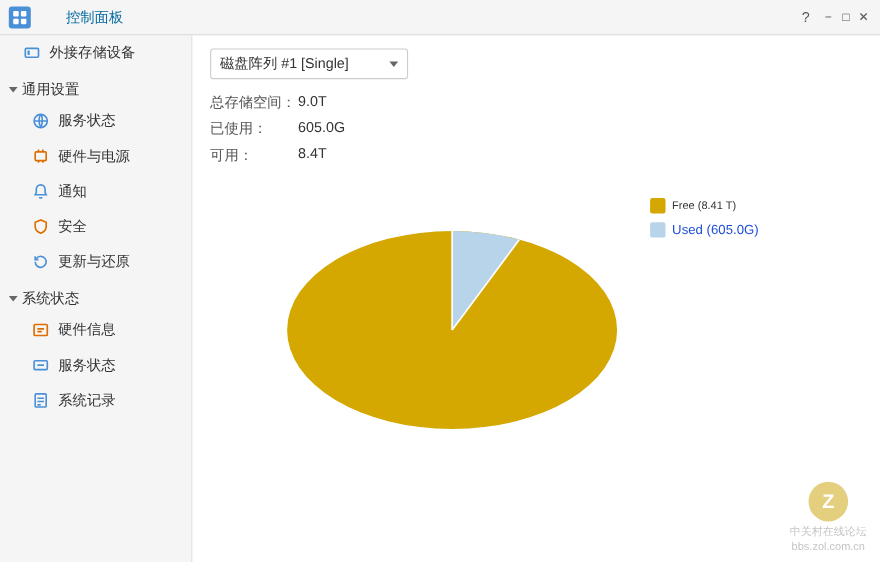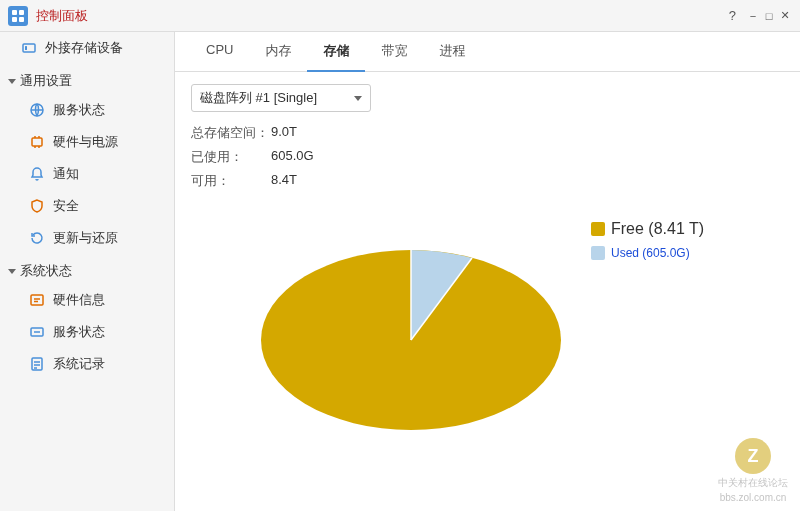--- a/index.html
+++ b/index.html
@@ -29,22 +29,23 @@
       border-radius: 3px;
       margin-right: 8px;
       display: flex;
       align-items: center;
       justify-content: center;
       color: white;
       font-size: 11px;
     }
     .title-bar-title {
       font-size: 13px;
-      color: #b91c1c;
+      color: #0369a1;
       flex: 1;
+      margin-left: 24px;
     }
     .title-bar-controls {
       display: flex;
       align-items: center;
       gap: 2px;
     }
     .title-bar-btn {
       width: 14px;
       height: 14px;
       display: flex;
@@ -368,27 +369,20 @@
           <path d="M5 6h6M5 9h6M5 12h3"></path>
         </svg>
       </div>
       <span>系统记录</span>
     </div>
 
   </div>
 
   <div class="content-area">
 
-    <div class="tabs">
-      <div class="tab">CPU</div>
-      <div class="tab">内存</div>
-      <div class="tab active">存储</div>
-      <div class="tab">带宽</div>
-      <div class="tab">进程</div>
-    </div>
 
     <div class="storage-content" style="position:relative">
 
       <div class="dropdown-row">
         <div class="dropdown">
           <span class="dropdown-label">磁盘阵列 #1 [Single]</span>
           <span class="chevron-down dropdown-arrow"></span>
         </div>
       </div>
 
@@ -415,21 +409,21 @@
             <path d="M160,130 L160,40 A150,90 0 0,1 221,48 Z" fill="#B8D4EA"></path>
 
             <line x1="160" y1="130" x2="160" y2="40" stroke="white" stroke-width="1.5"></line>
             <line x1="160" y1="130" x2="221" y2="48" stroke="white" stroke-width="1.5"></line>
           </svg>
         </div>
 
         <div style="margin-left:20px; margin-top:20px;">
           <div class="legend-item" style="margin-bottom:8px; display:flex; align-items:center; gap:6px;">
             <div class="legend-color" style="background:#D4A800; width:14px; height:14px;"></div>
-            <span style="font-size:16px; color:#333;">Free (8.41 T)</span>
+            <span style="font-size:10px; color:#333;">Free (8.41 T)</span>
           </div>
           <div class="legend-item" style="display:flex; align-items:center; gap:6px;">
             <div class="legend-color" style="background:#B8D4EA; width:14px; height:14px;"></div>
             <span style="font-size:12px; color:#1d4ed8;">Used (605.0G)</span>
           </div>
         </div>
 
       </div>
 
       <div class="watermark">

